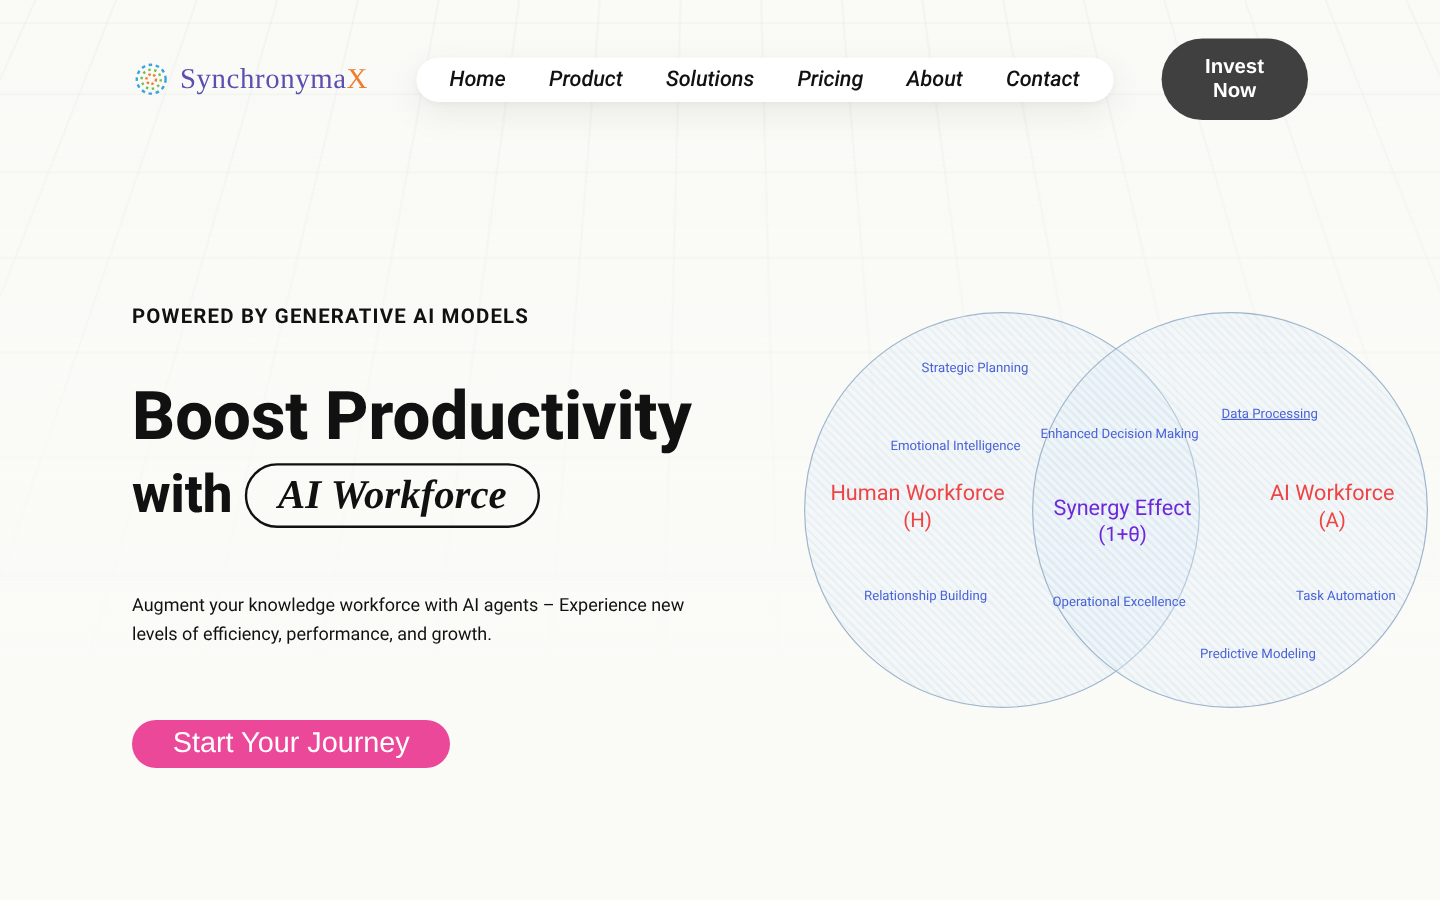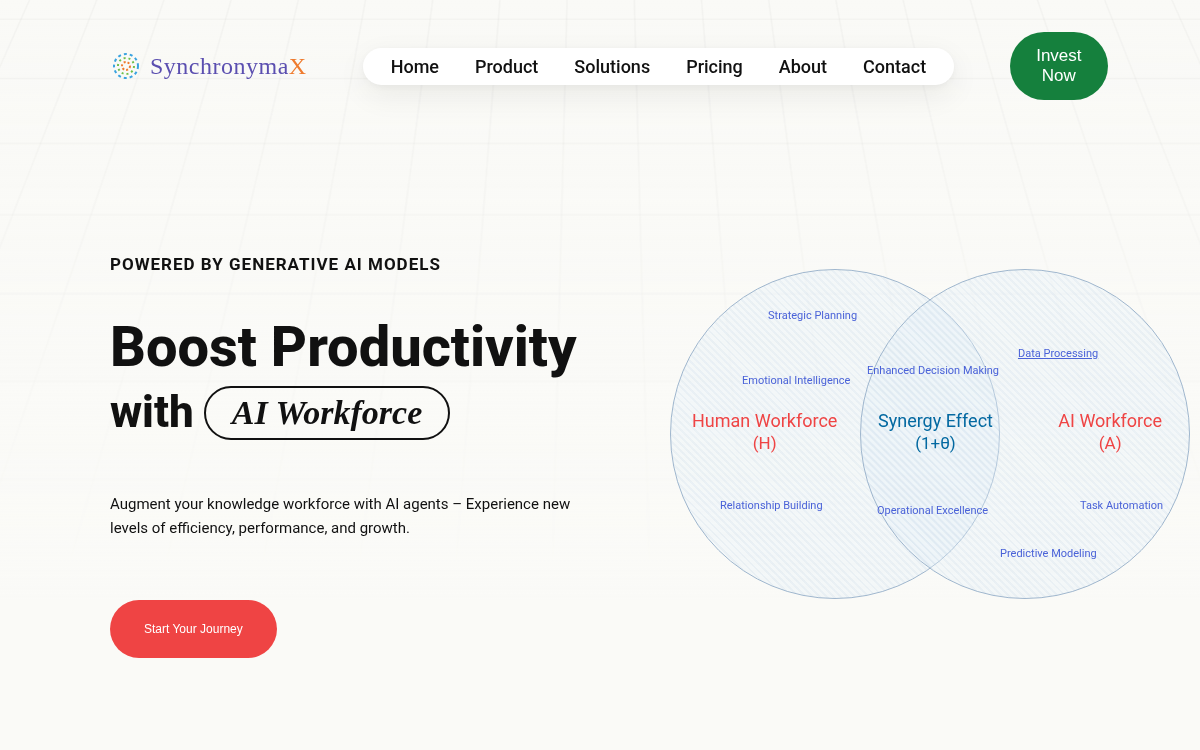--- a/index.html
+++ b/index.html
@@ -27,21 +27,21 @@
     position: absolute;
     inset: 0;
     background: linear-gradient(to bottom, rgba(250,250,247,0) 0%, rgba(250,250,247,0.6) 45%, rgba(250,250,247,1) 80%);
     pointer-events: none;
   }
   header {
     position: relative;
     display: flex;
     align-items: center;
     padding: 32px 110px 0 110px;
-    gap: 56px;
+    gap: 40px;
     z-index: 5;
   }
   .logo {
     display: flex;
     align-items: center;
     gap: 8px;
     font-size: 24px;
     font-weight: 500;
   }
   .logo-mark {
@@ -57,36 +57,37 @@
   .logo-text .s1 { color: #5b4fb0; }
   .logo-text .s2 { color: #ef7b2e; }
   nav.pill {
     margin-left: auto;
     background: #fff;
     border-radius: 999px;
     padding: 8px 28px;
     display: flex;
     gap: 36px;
     box-shadow: 0 10px 30px rgba(0,0,0,0.07), 0 2px 6px rgba(0,0,0,0.04);
+    font-style: italic;
   }
   nav.pill a {
     text-decoration: none;
     color: #111;
     font-size: 18px;
     font-weight: 500;
     cursor: pointer;
   }
   .invest-btn {
-    background: #15803d;
+    background: #404040;
     color: #fff;
     border: none;
     border-radius: 999px;
     padding: 14px 26px;
     font-size: 17px;
-    font-weight: 400;
+    font-weight: 700;
     cursor: pointer;
   }
   main {
     position: relative;
     z-index: 5;
     display: flex;
     padding: 0 110px;
     margin-top: 120px;
     gap: 40px;
   }
@@ -129,26 +130,26 @@
   }
   .subhead {
     margin-top: 52px;
     font-size: 15px;
     line-height: 1.6;
     color: #111;
     max-width: 480px;
   }
   .cta {
     margin-top: 60px;
-    background: #ef4444;
+    background: #ec4899;
     color: #fff;
     border: none;
     border-radius: 999px;
-    padding: 22px 34px;
-    font-size: 12px;
+    padding: 6px 34px;
+    font-size: 24px;
     font-weight: 500;
     cursor: pointer;
   }
   .hero-right {
     flex: 1;
     position: relative;
     display: flex;
     align-items: center;
     justify-content: center;
     min-height: 420px;
@@ -175,21 +176,21 @@
   }
   .circle-left { left: 0; }
   .circle-right { right: 0; }
   .venn-label {
     position: absolute;
     text-align: center;
     font-size: 18px;
     line-height: 1.3;
     color: #ef4444;
   }
-  .venn-label.center { color: #0369a1; }
+  .venn-label.center { color: #6d28d9; margin-top: 12px; }
   .venn-label .sub { display: block; font-size: 17px; }
   .venn-small {
     position: absolute;
     font-size: 11px;
     color: #4a62d8;
     white-space: nowrap;
   }
 </style>
 </head>
 <body>

